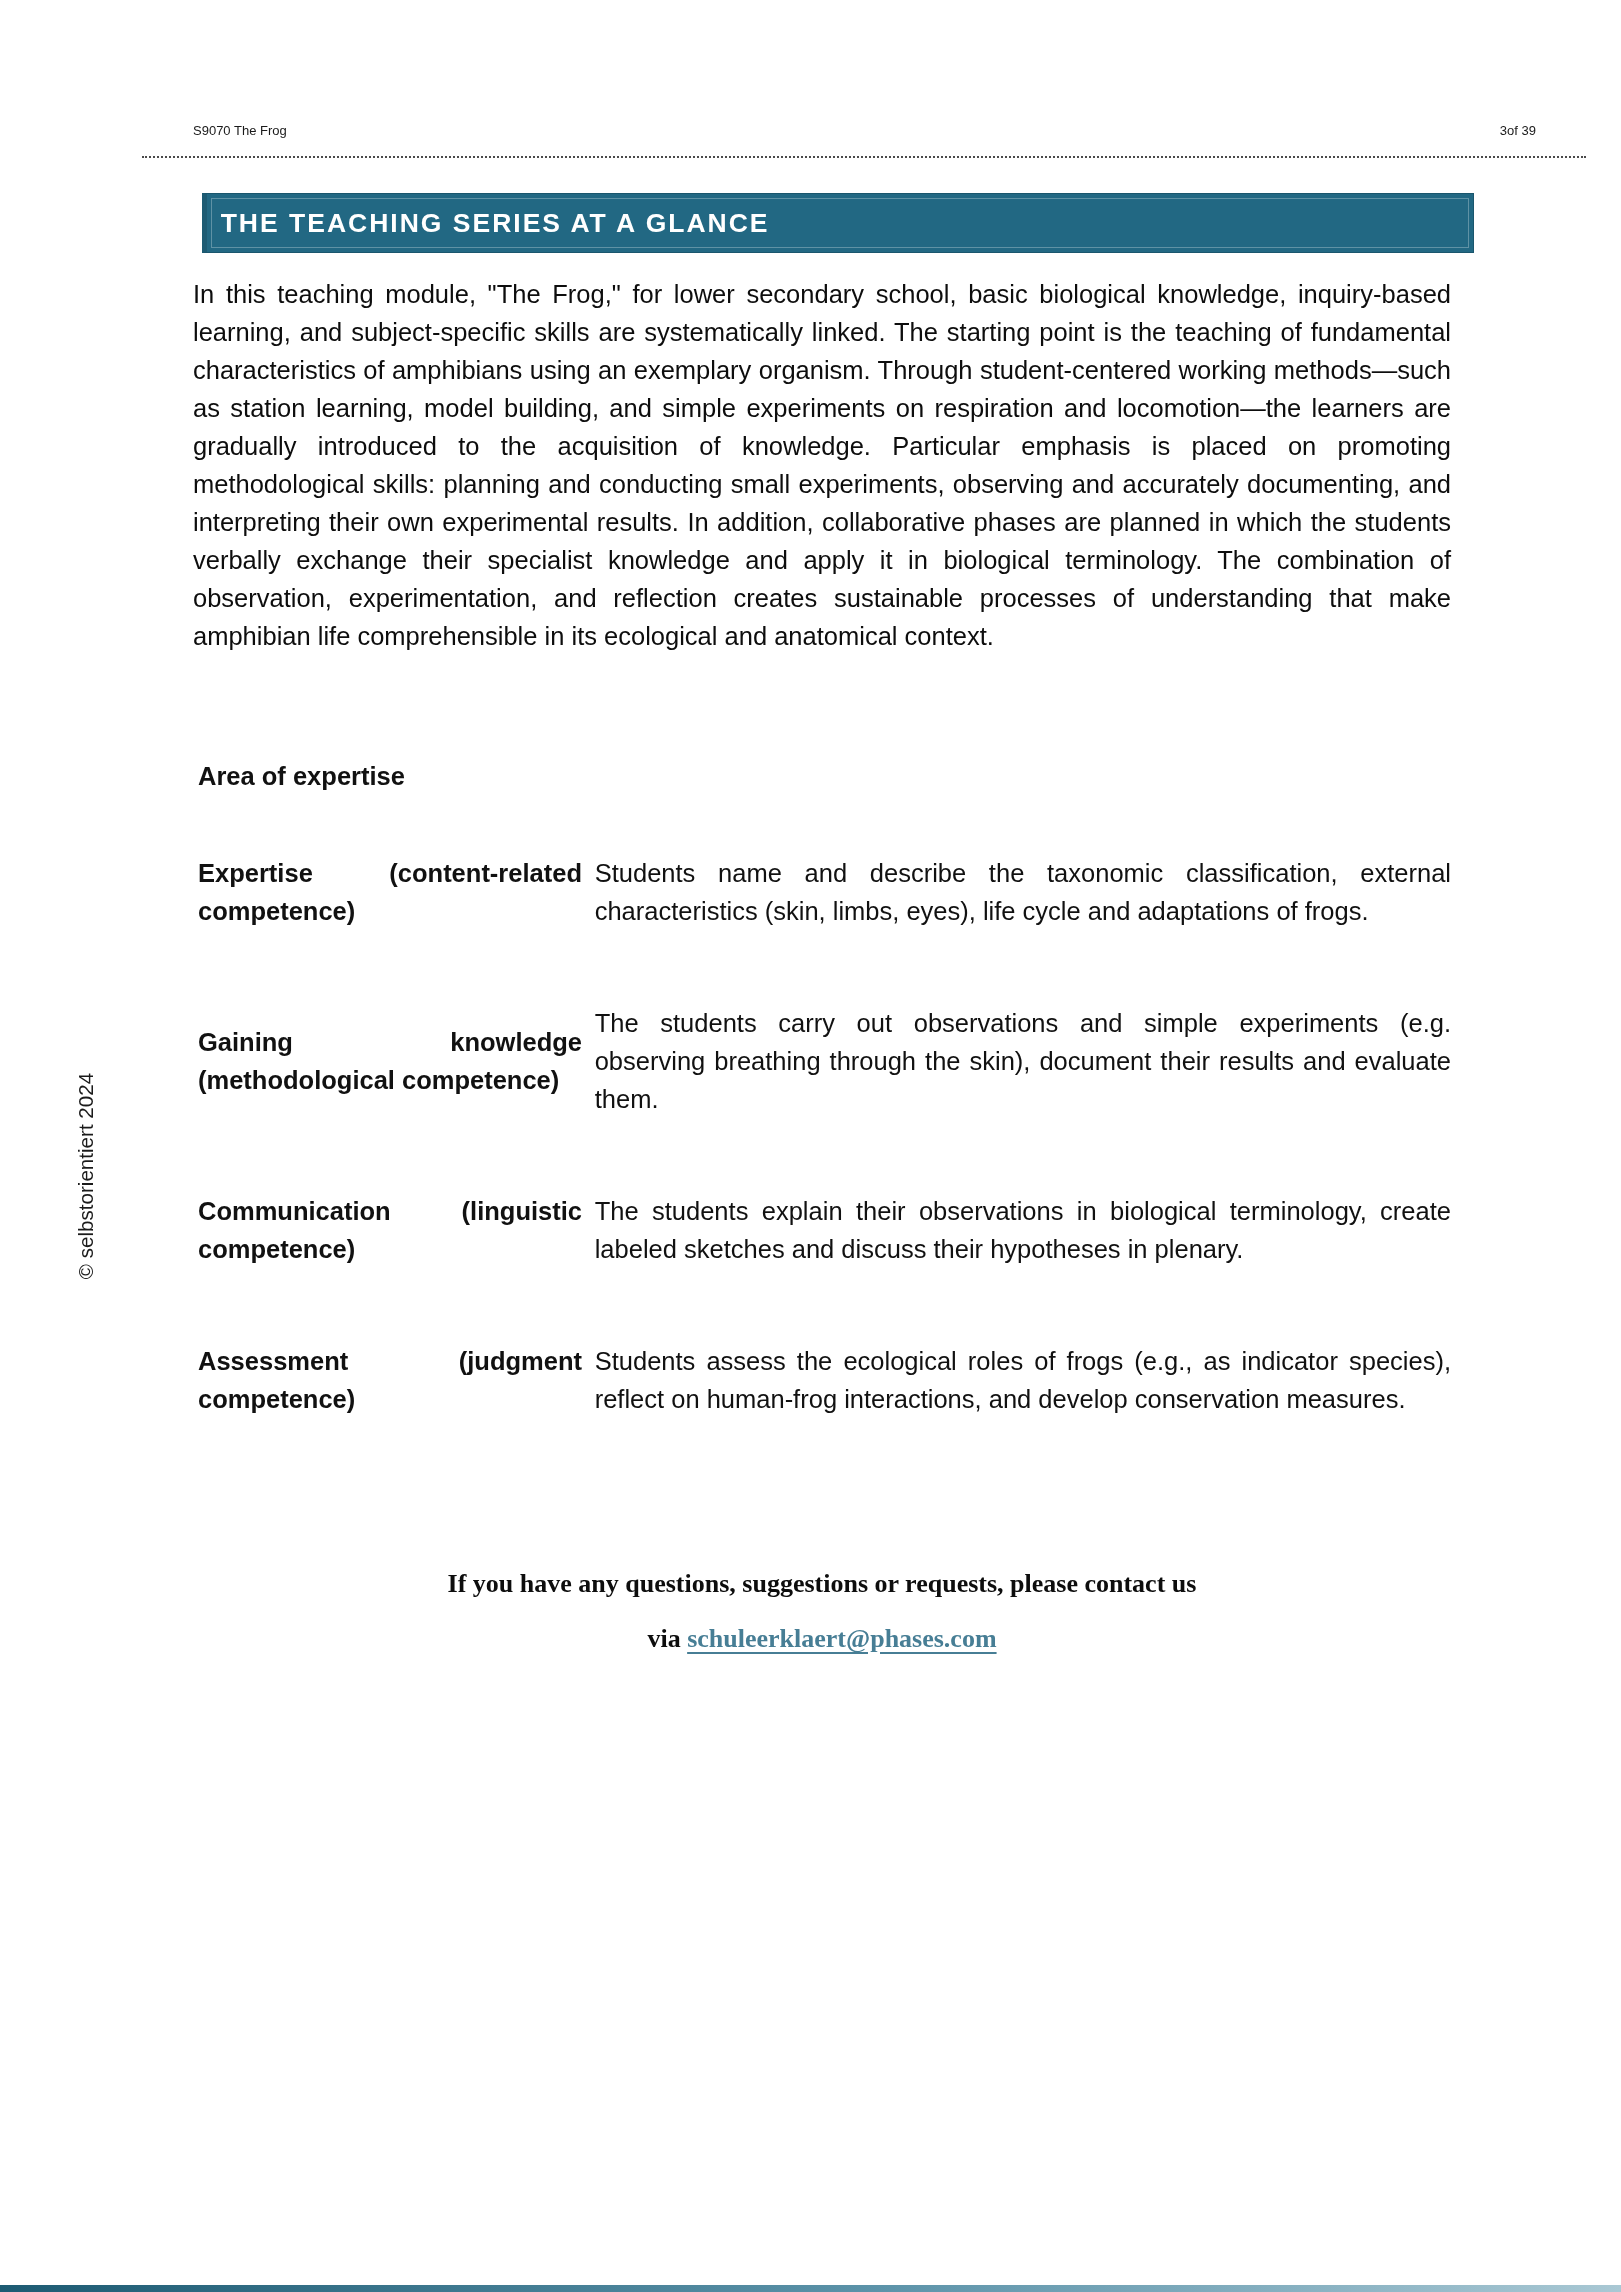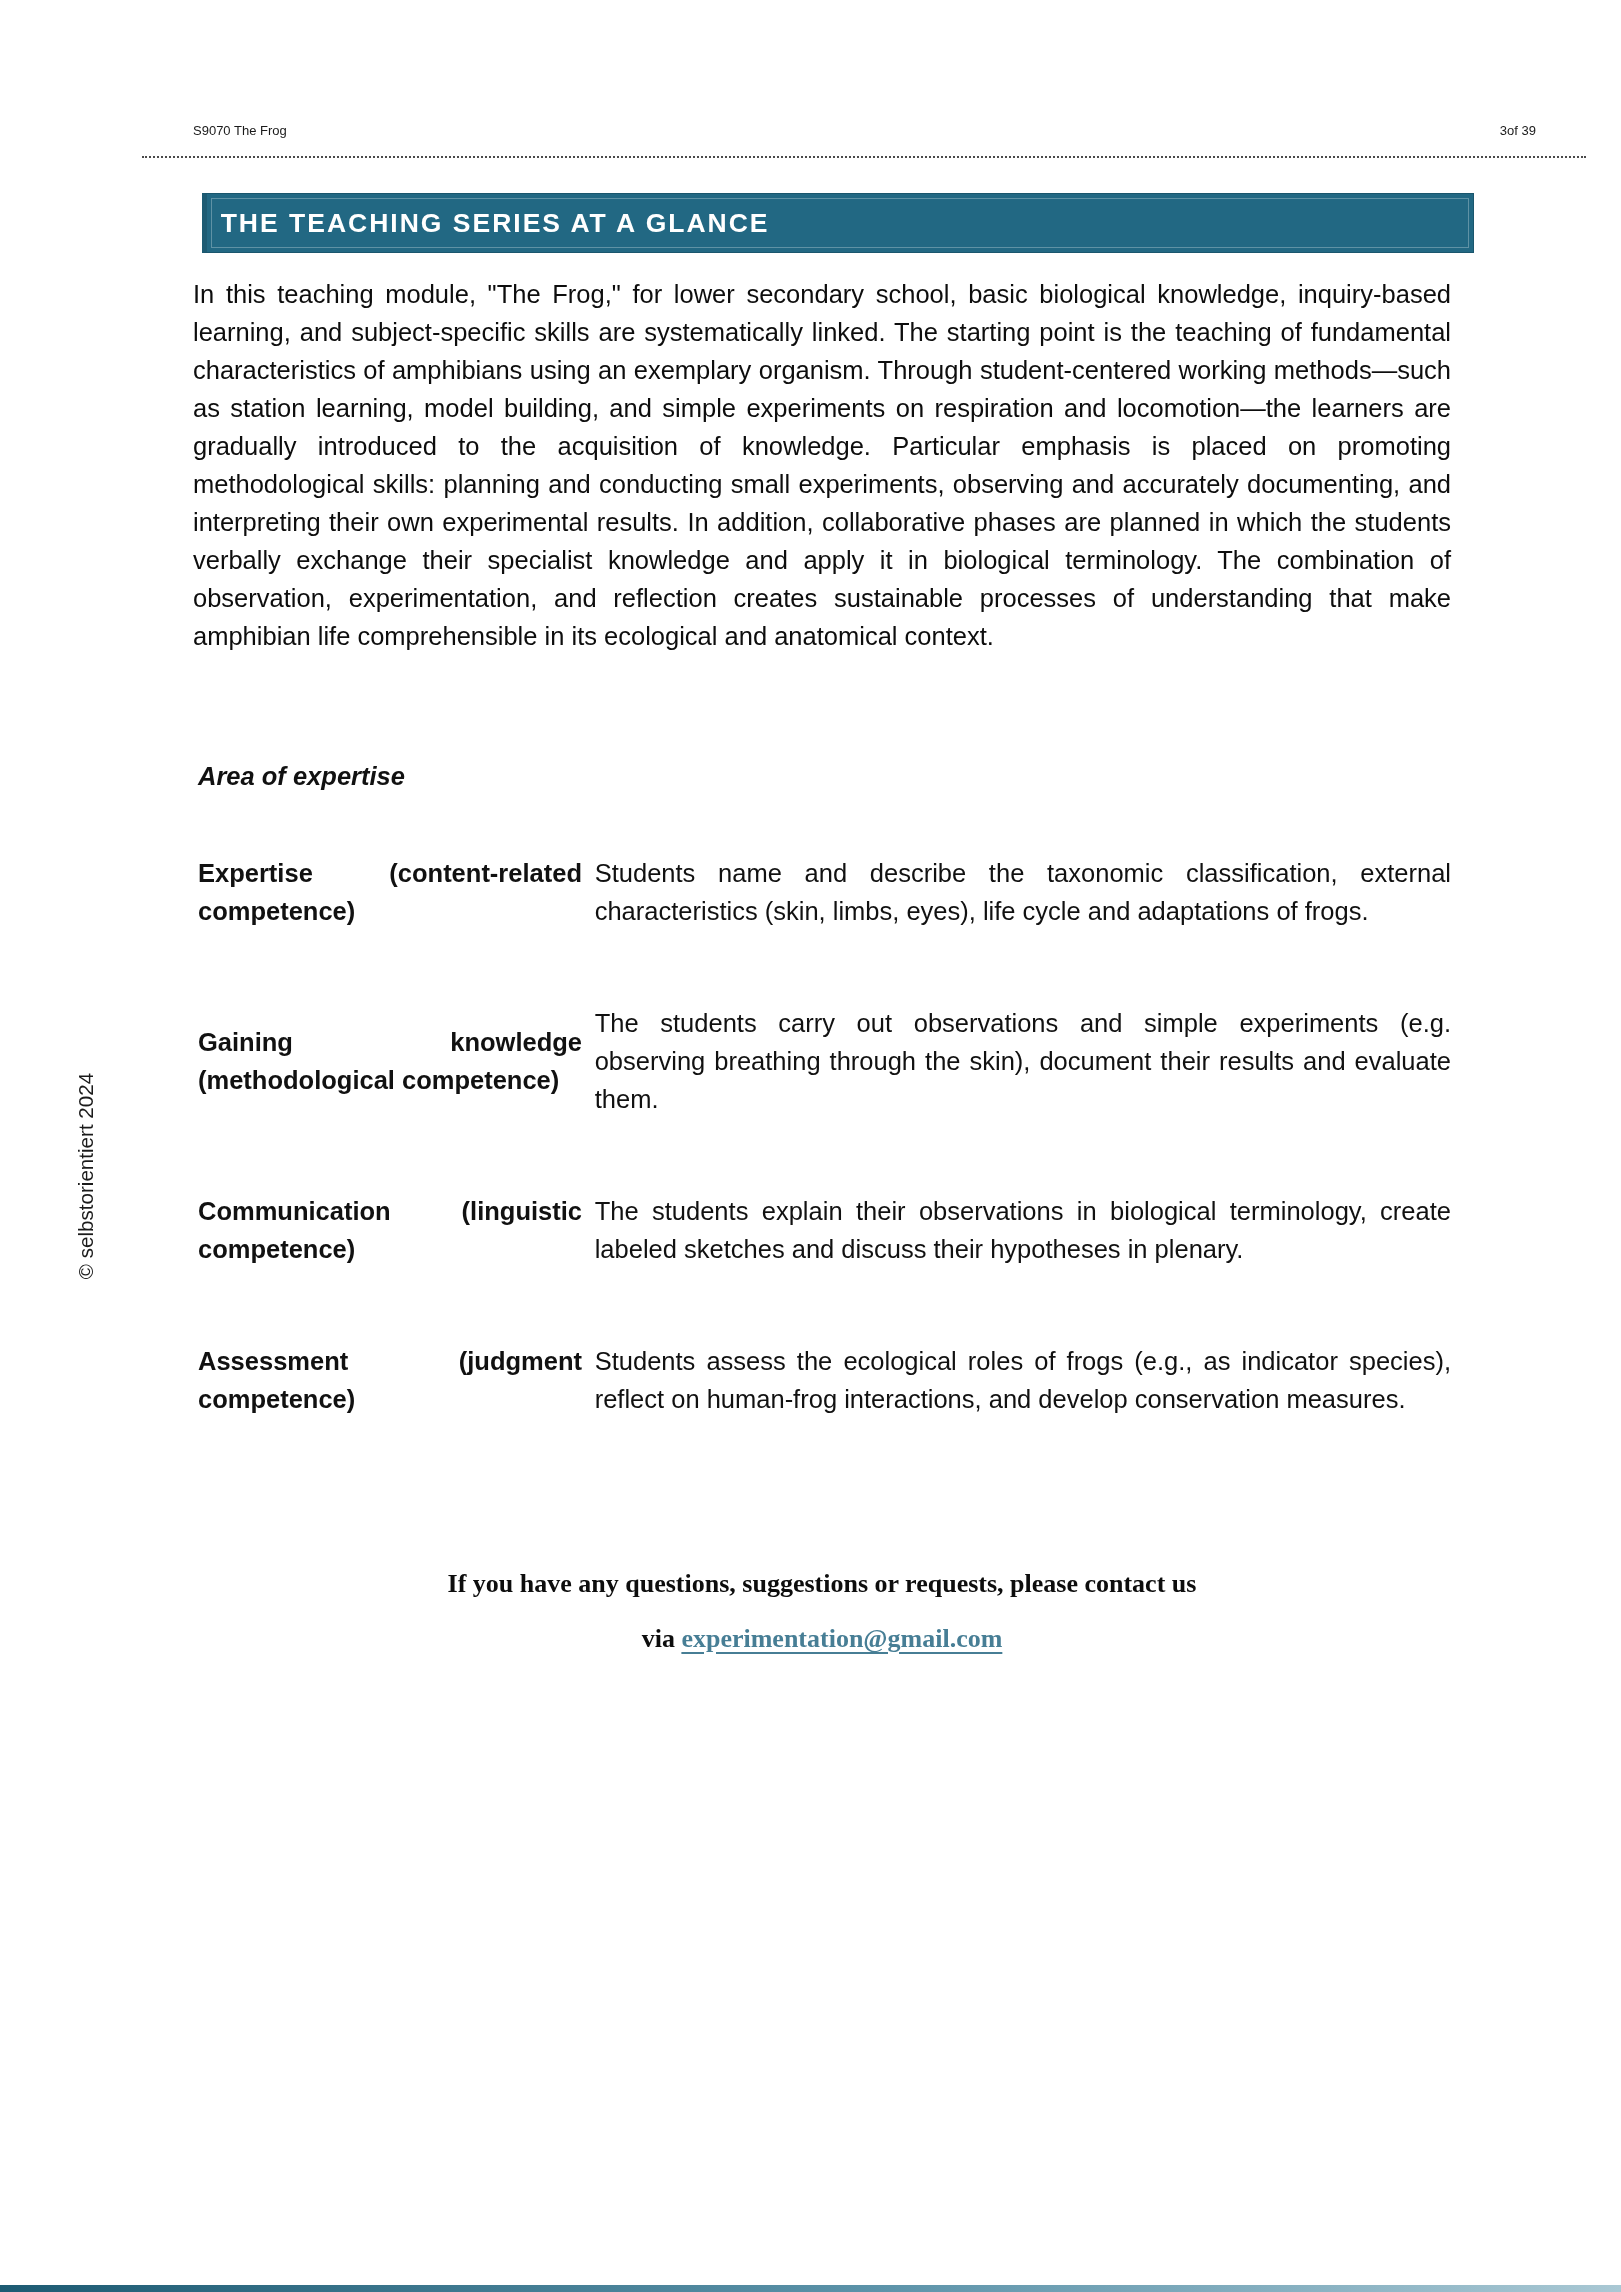--- a/index.html
+++ b/index.html
@@ -96,21 +96,21 @@
     margin-bottom: 74px;
     margin-top: 9px;
   }
   .cell-area {
     width: 384px;
     margin-right: 12.7px;
     flex-shrink: 0;
     font-weight: bold;
     text-align: justify;
   }
-  .t-headrow .cell-area { text-align: left; font-style: italic; }
+  .t-headrow .cell-area { text-align: left; }
   .cell-desc {
     flex: 1;
     text-align: justify;
   }
 
   
   .contact {
     position: absolute;
     left: 193px;
     width: 1258px;
@@ -188,21 +188,21 @@
     </div>
 
     <div class="t-row">
       <div class="cell-area">Assessment (judgment competence)</div>
       <div class="cell-desc">Students assess the ecological roles of frogs (e.g., as indicator species), reflect on human-frog interactions, and develop conservation measures.</div>
     </div>
   </div>
 
   <div class="contact">
     <div>If you have any questions, suggestions or requests, please contact us</div>
-    <div><span>via </span><a href="#">experimentation@gmail.com</a></div>
+    <div><span>via </span><a href="#">schuleerklaert@phases.com</a></div>
   </div>
 
   <div class="copyright">© selbstorientiert 2024</div>
 
   <div class="bottom-strip"></div>
 
 </div>
 
 
 </body></html>

